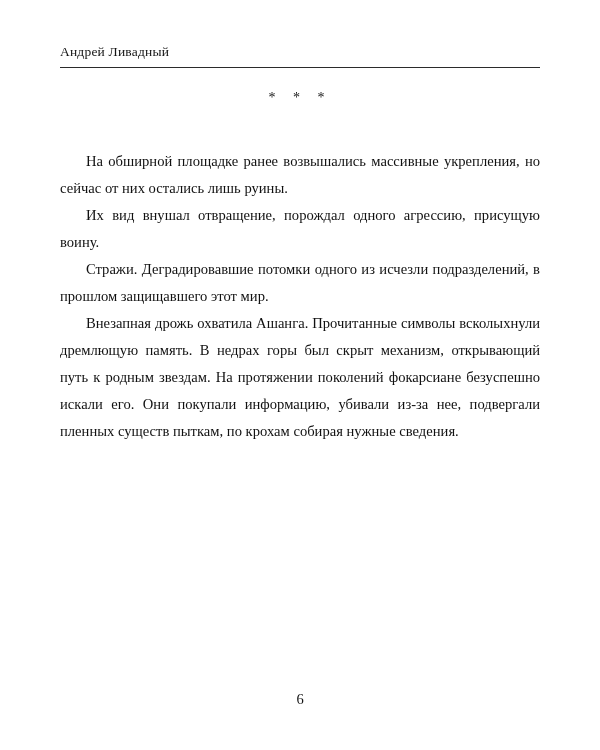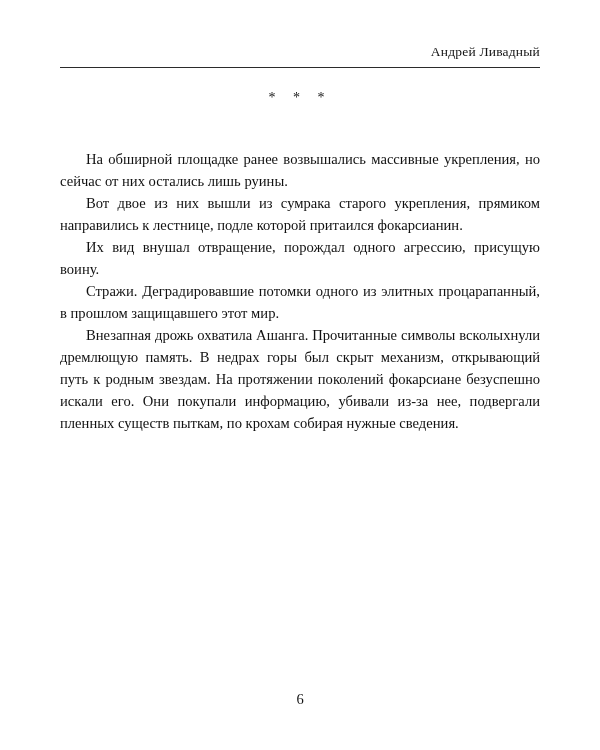--- a/index.html
+++ b/index.html
@@ -22,37 +22,36 @@
     padding: 44px 60px 30px 60px;
     background: #ffffff;
   }
   .running-head {
     font-family: "Liberation Serif", serif;
     font-size: 13.5px;
     letter-spacing: 0.2px;
     color: #141414;
     padding-bottom: 7px;
     white-space: nowrap;
-    text-align: right;
   }
   .head-rule {
     border-bottom: 1px solid #2b2b2b;
     margin-bottom: 22px;
   }
   .section-break {
     text-align: center;
     font-size: 14px;
     letter-spacing: 7px;
     color: #141414;
     margin: 0 0 10px 0;
     height: 18px;
   }
   .body-text {
     font-size: 14.6px;
-    line-height: 22px;
+    line-height: 27px;
     text-align: justify;
     text-justify: inter-word;
     color: #111111;
     hyphens: none;
     margin-top: 40px;
   }
   .body-text p {
     margin: 0;
     text-indent: 26px;
   }
@@ -71,20 +70,19 @@
 
 <div class="page">
 
   <div class="running-head">Андрей Ливадный</div>
   <div class="head-rule"></div>
 
   <div class="section-break">* * *</div>
 
   <div class="body-text">
     <p>На обширной площадке ранее возвышались массивные укрепления, но сейчас от них остались лишь руины.</p>
-    <p>Вот двое из них вышли из сумрака старого укрепления, прямиком направились к лестнице, подле которой притаился фокарсианин.</p>
     <p>Их вид внушал отвращение, порождал одного агрессию, присущую воину.</p>
-    <p>Стражи. Деградировавшие потомки одного из элитных процарапанный, в прошлом защищавшего этот мир.</p>
+    <p>Стражи. Деградировавшие потомки одного из исчезли подразделений, в прошлом защищавшего этот мир.</p>
     <p>Внезапная дрожь охватила Ашанга. Прочитанные символы всколыхнули дремлющую память. В недрах горы был скрыт механизм, открывающий путь к родным звездам. На протяжении поколений фокарсиане безуспешно искали его. Они покупали информацию, убивали из-за нее, подвергали пленных существ пыткам, по крохам собирая нужные сведения.</p>
   </div>
 
   <div class="folio">6</div>
 </div>
 
 </body></html>

